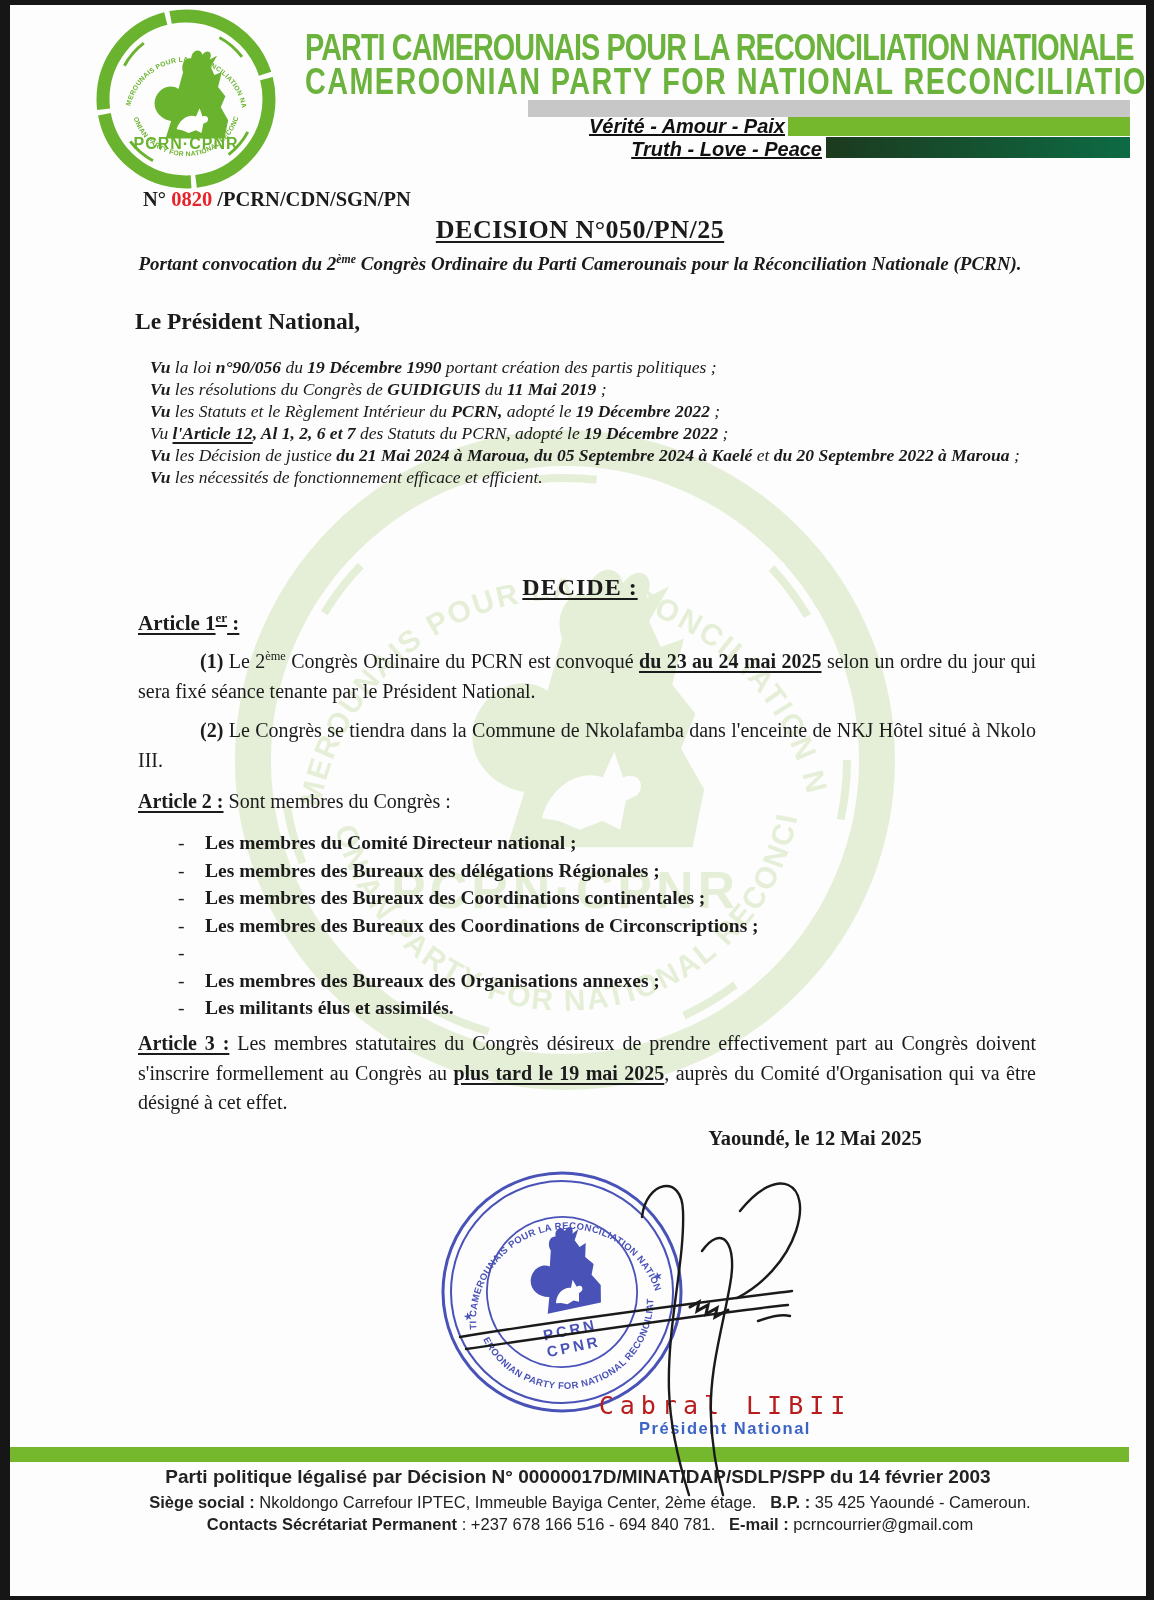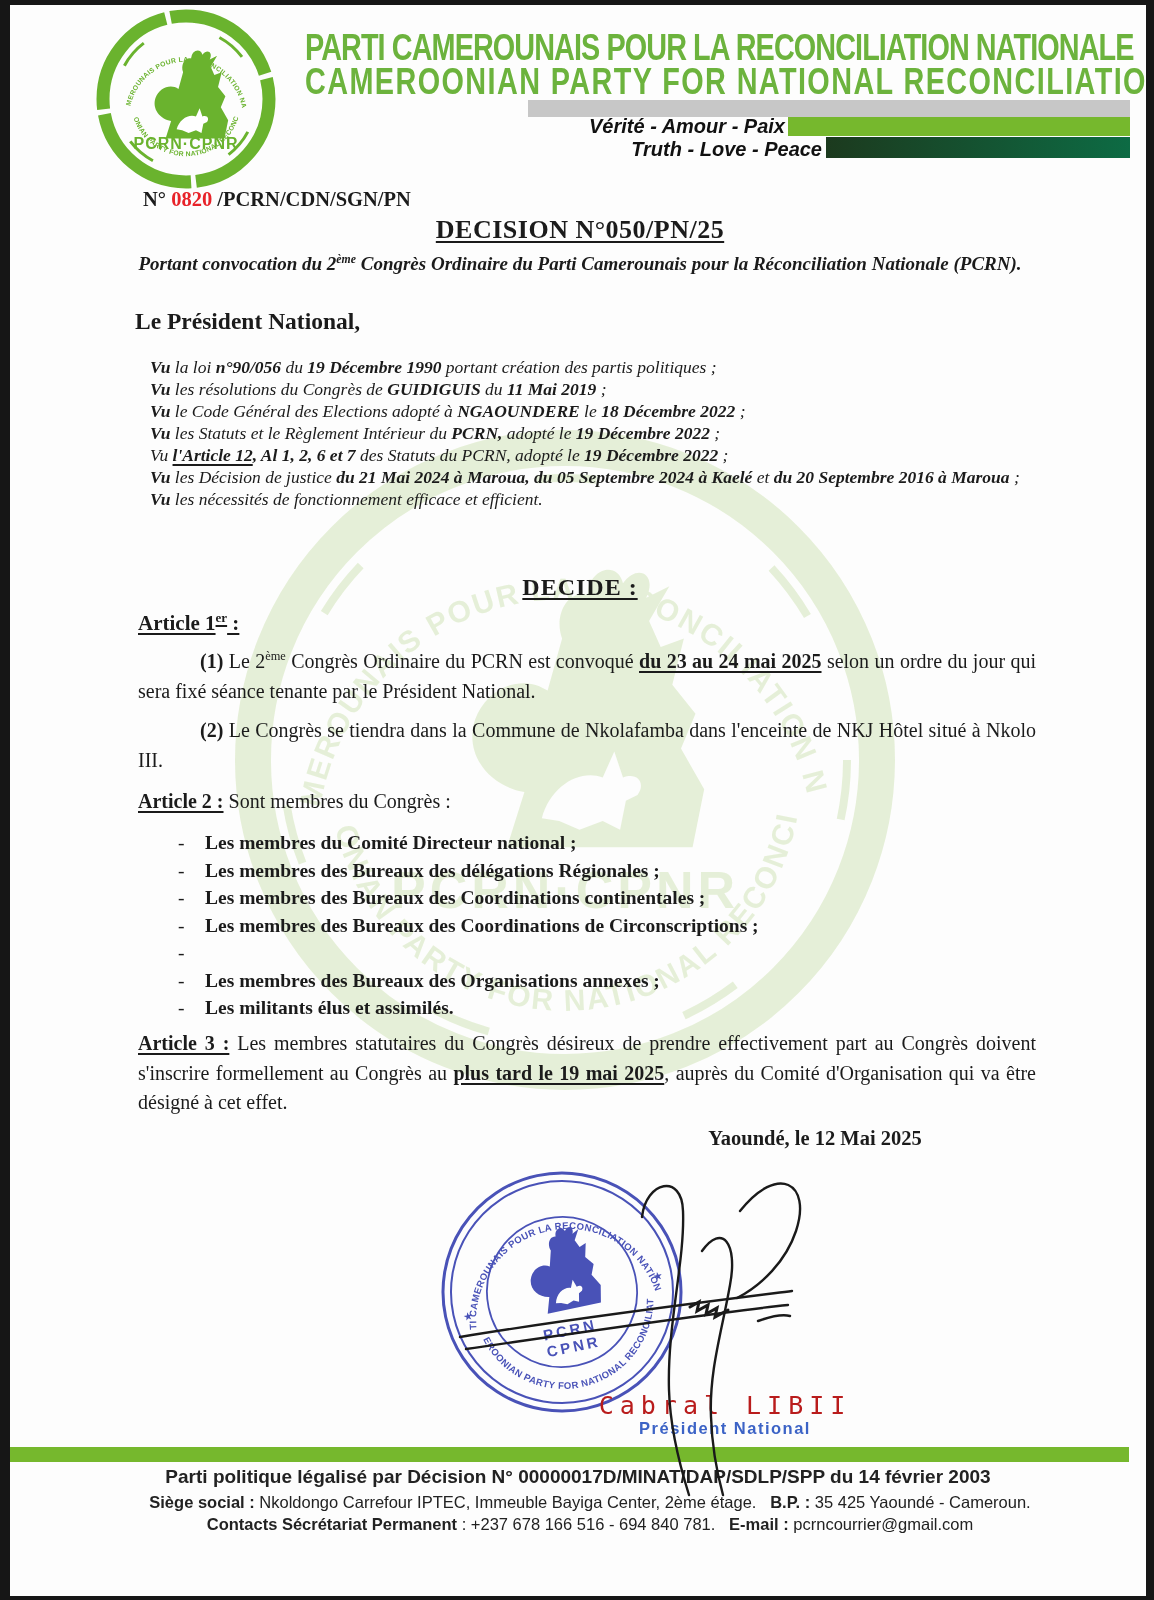--- a/index.html
+++ b/index.html
@@ -14,21 +14,21 @@
   .logo{position:absolute;left:85px;top:3px;z-index:2;}
   .title1,.title2{position:absolute;left:295px;color:#6cb33d;font-family:"Liberation Sans",sans-serif;
       font-weight:800;font-size:31px;white-space:nowrap;transform:scale(.93,1.18);transform-origin:0 0;z-index:1;}
   .title1{top:22px;letter-spacing:-1px;}
   .title2{top:56px;letter-spacing:1.5px;}
   .bar{position:absolute;z-index:1;}
   .bar.gray{left:518px;top:95px;width:602px;height:17px;background:#c7c7c7;}
   .bar.lgreen{left:778px;top:112px;width:342px;height:19px;background:#76b82d;}
   .bar.dgreen{left:816px;top:132px;width:304px;height:21px;background:linear-gradient(90deg,#1c3a1e,#0d6b44);}
   .motto{position:absolute;font-family:"Liberation Sans",sans-serif;font-weight:bold;font-style:italic;
-      font-size:20px;text-align:right;z-index:2;color:#111;}
+      font-size:20px;text-align:right;z-index:2;color:#111;text-decoration:underline;}
   .motto.fr{left:425px;top:110px;width:350px;}
   .motto.en{left:425px;top:133px;width:387px;}
   
   .ref{position:absolute;left:133px;top:183px;font-size:20.5px;z-index:1;}
   .dtitle{position:absolute;left:120px;top:210px;width:900px;text-align:center;font-size:26px;font-weight:bold;letter-spacing:.5px;z-index:1;}
   .dsub{position:absolute;left:120px;top:247px;width:900px;text-align:center;font-size:19px;line-height:24px;z-index:1;}
   .salut{position:absolute;left:125px;top:303px;font-size:23.5px;font-weight:bold;z-index:1;}
   .vu{position:absolute;left:128px;top:351px;width:898px;z-index:1;}
   .vu-line{font-style:italic;font-size:17.5px;line-height:22px;text-align:justify;margin-left:12px;}
   .decide{position:absolute;left:120px;top:558px;width:900px;text-align:center;font-size:24px;font-weight:bold;letter-spacing:1px;z-index:1;margin-top:11px;}
@@ -116,24 +116,23 @@
   <div class="motto en">Truth - Love - Peace</div>
 
   <div class="ref"><span class="b">N° </span><span class="b" style="color: rgb(232, 35, 42);">0820 </span><span class="b">/PCRN/CDN/SGN/PN</span></div>
   <div class="dtitle"><span class="u">DECISION N°050/PN/25</span></div>
   <div class="dsub"><span class="b i">Portant convocation du 2</span><sup class="b i">ème</sup><span class="b i"> Congrès Ordinaire du Parti Camerounais pour la Réconciliation Nationale (PCRN).</span></div>
   <div class="salut">Le Président National,</div>
 
   <div class="vu" id="vu-list">
         <div class="vu-line"><span class="b">Vu</span><span> la loi </span><span class="b">n°90/056</span><span> du </span><span class="b">19 Décembre 1990</span><span> portant création des partis politiques ;</span></div>
         <div class="vu-line"><span class="b">Vu</span><span> les résolutions du Congrès de </span><span class="b">GUIDIGUIS</span><span> du </span><span class="b">11 Mai 2019</span><span> ;</span></div>
-        <div class="vu-line"><span class="b">Vu</span><span> le Code Général des Elections adopté à </span><span class="b">NGAOUNDERE</span><span> le </span><span class="b">18 Décembre 2022</span><span> ;</span></div>
         <div class="vu-line"><span class="b">Vu</span><span> les Statuts et le Règlement Intérieur du </span><span class="b">PCRN,</span><span> adopté le </span><span class="b">19 Décembre 2022</span><span> ;</span></div>
         <div class="vu-line"><span>Vu </span><span class="b u">l'Article 12</span><span class="b">, Al 1, 2, 6 et 7</span><span> des Statuts du PCRN, adopté le </span><span class="b">19 Décembre 2022</span><span> ;</span></div>
-        <div class="vu-line"><span class="b">Vu</span><span> les Décision de justice </span><span class="b">du 21 Mai 2024 à Maroua,</span><span> </span><span class="b">du 05 Septembre 2024 à Kaelé</span><span> et </span><span class="b">du 20 Septembre 2016 à Maroua</span><span> ;</span></div>
+        <div class="vu-line"><span class="b">Vu</span><span> les Décision de justice </span><span class="b">du 21 Mai 2024 à Maroua,</span><span> </span><span class="b">du 05 Septembre 2024 à Kaelé</span><span> et </span><span class="b">du 20 Septembre 2022 à Maroua</span><span> ;</span></div>
         <div class="vu-line"><span class="b">Vu</span><span> les nécessités de fonctionnement efficace et efficient.</span></div>
       </div>
 
   <div class="decide"><span class="u">DECIDE :</span></div>
   <div class="arth" style="top:606px;"><span class="b u">Article 1</span><sup class="b u">er</sup><span class="b u"> :</span></div>
   <p class="body p1"><span class="b">(1)</span><span> Le 2</span><sup>ème</sup><span> Congrès Ordinaire du PCRN est convoqué </span><span class="b u">du 23 au 24 mai 2025</span><span> selon un ordre du jour qui sera fixé séance tenante par le Président National.</span></p>
   <p class="body p2"><span class="b">(2)</span><span> Le Congrès se tiendra dans la Commune de Nkolafamba dans l'enceinte de NKJ Hôtel situé à Nkolo III.</span></p>
   <div class="body art2h"><span class="b u">Article 2 :</span><span> Sont membres du Congrès :</span></div>
   <div class="bullets" id="bullet-list">
         <div class="bullet-row">

